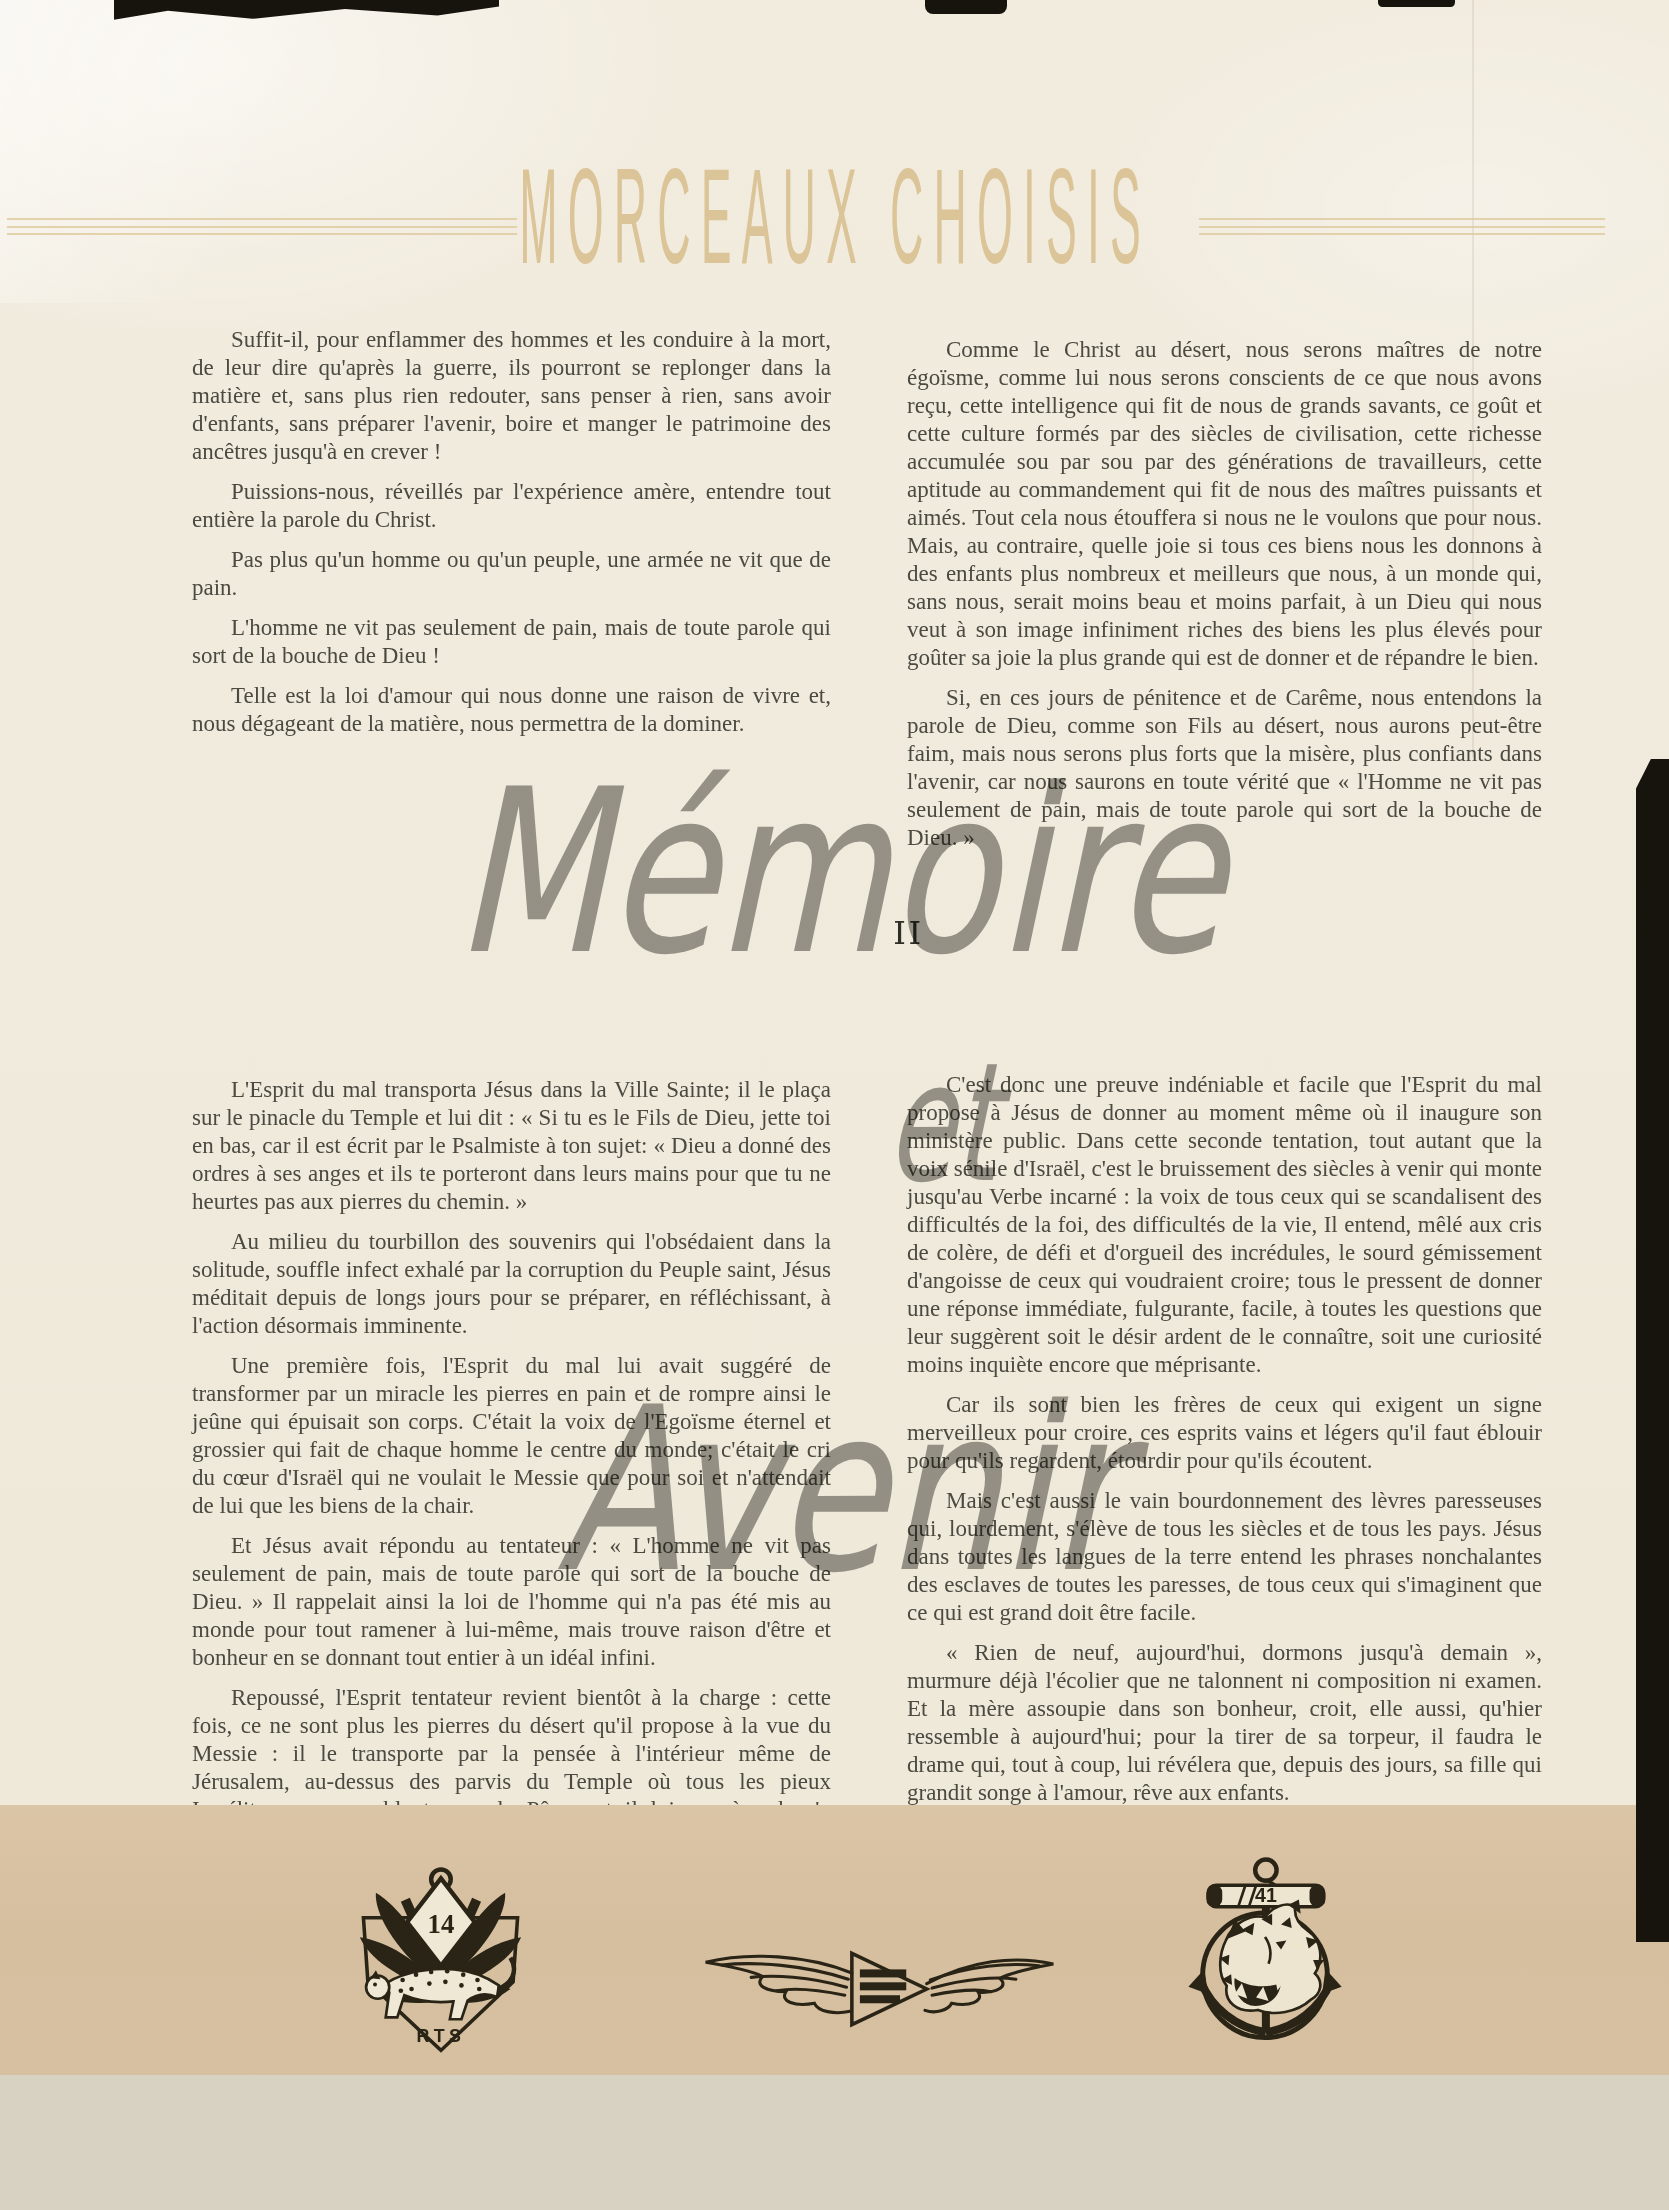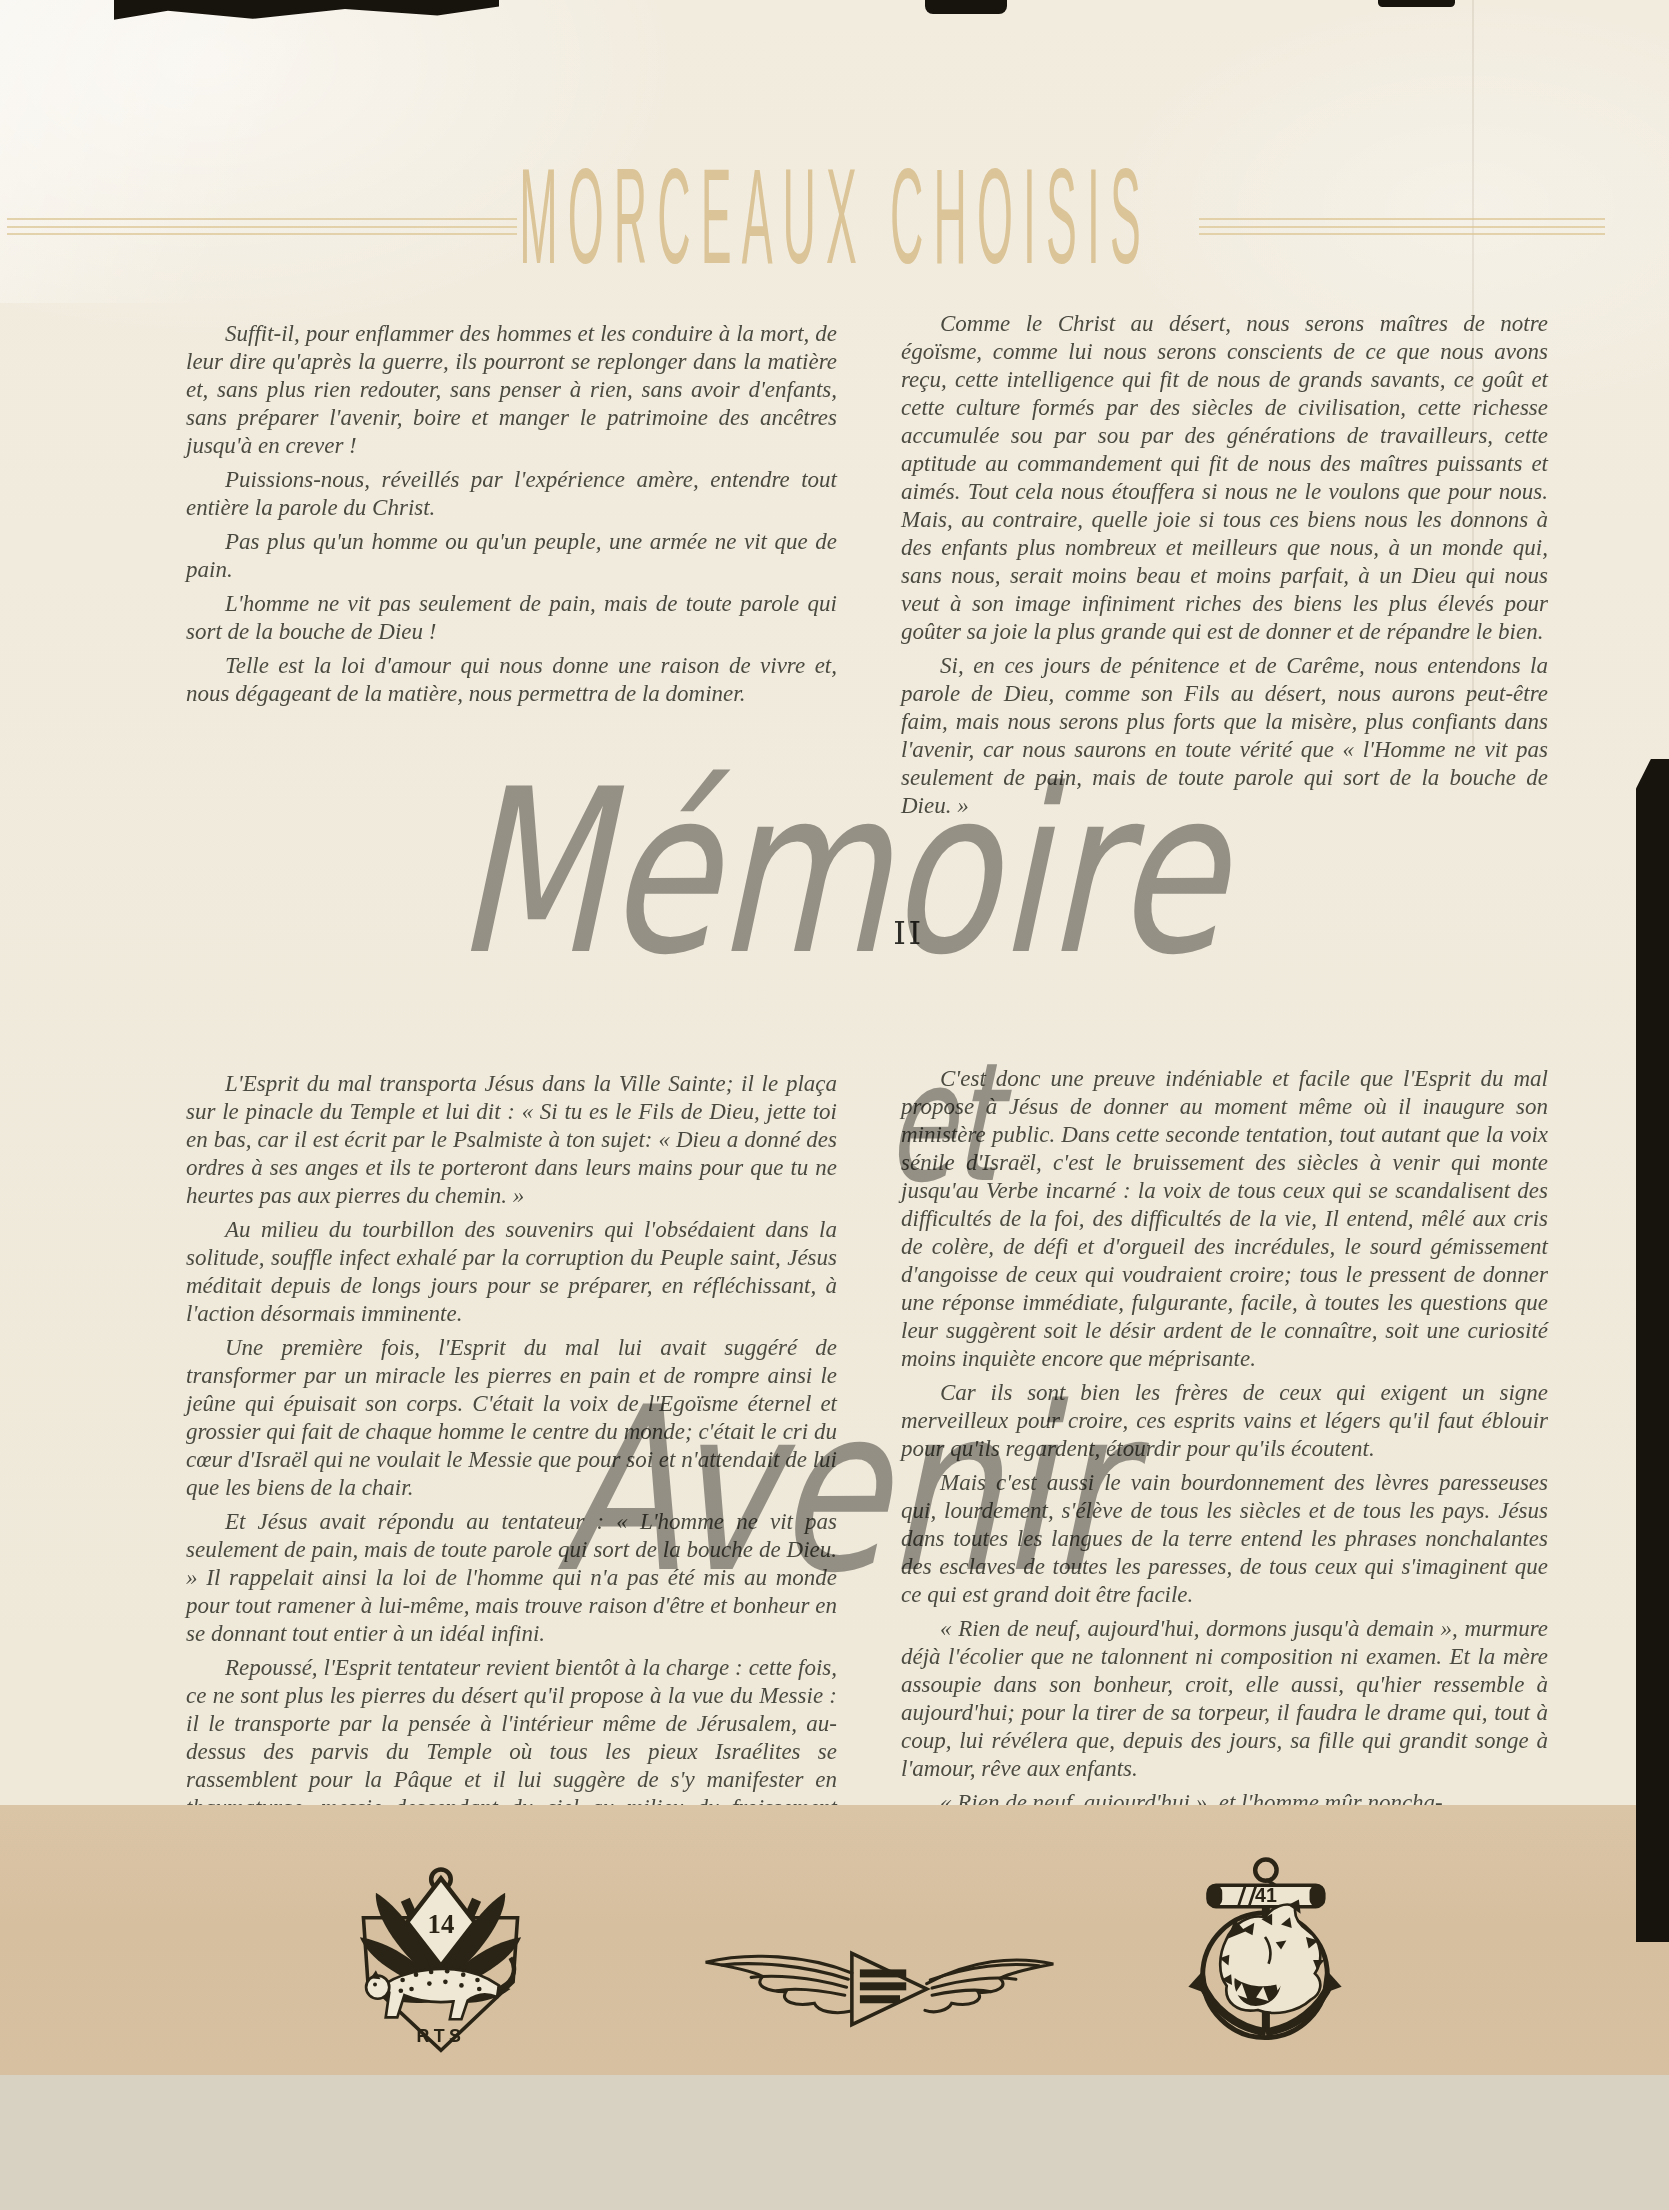--- a/index.html
+++ b/index.html
@@ -28,23 +28,23 @@
     font-family:"Liberation Sans",sans-serif;font-size:71px;font-weight:400;
     letter-spacing:0.22em;color:#d8bf8e;opacity:0.88;}
   .rule-group{position:absolute;height:18px;
     background:repeating-linear-gradient(#dcc796 0 2.2px, rgba(0,0,0,0) 2.2px 7.6px);
     opacity:0.75;}
   .rule-left{left:7.1px;top:218px;width:510px;}
   .rule-right{left:1199px;top:218px;width:406px;}
   
   .col{position:absolute;color:#4b4a40;font-size:23px;line-height:28px;
     text-align:justify;hyphens:auto;}
-  .col .para{margin:6px;text-indent:39px;font-style:italic;}
+  .col .para{margin:12px;text-indent:39px;}
   .col-l1{left:180px;top:314px;width:663px;}
-  .col-r1{left:895px;top:304px;width:659px;}
+  .col-r1{left:895px;top:324px;width:659px;}
   .col-l2{left:180px;top:1064px;width:663px;}
   .col-r2{left:895px;top:1059px;width:659px;}
   .numeral{position:absolute;left:855px;top:914px;width:107px;text-align:center;
     font-family:"DejaVu Serif",serif;font-size:32px;letter-spacing:2.7px;color:#2e2d28;}
   
   .wm{position:absolute;font-family:"DejaVu Sans",sans-serif;color:rgba(78,76,71,0.55);
     mix-blend-mode:multiply;white-space:nowrap;line-height:1;}
   .wm-inner{display:inline-block;transform-origin:left bottom;}
   .wm-1{left:446px;top:759px;font-size:227px;}
   .wm-1 .wm-inner{transform:skewX(-12deg) scaleX(0.78);}

